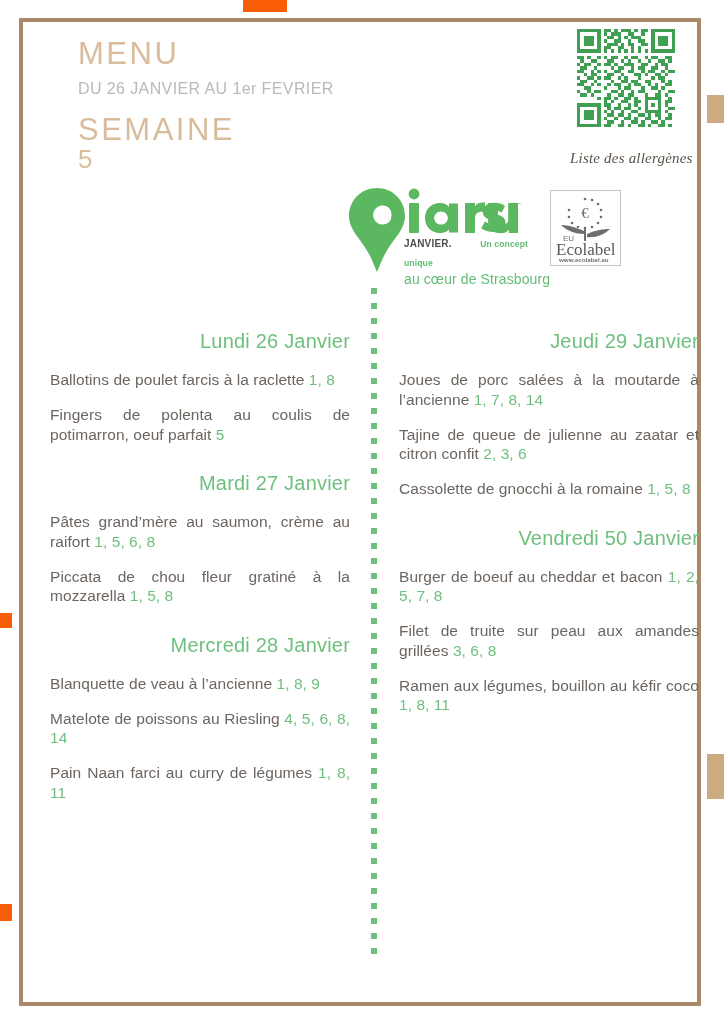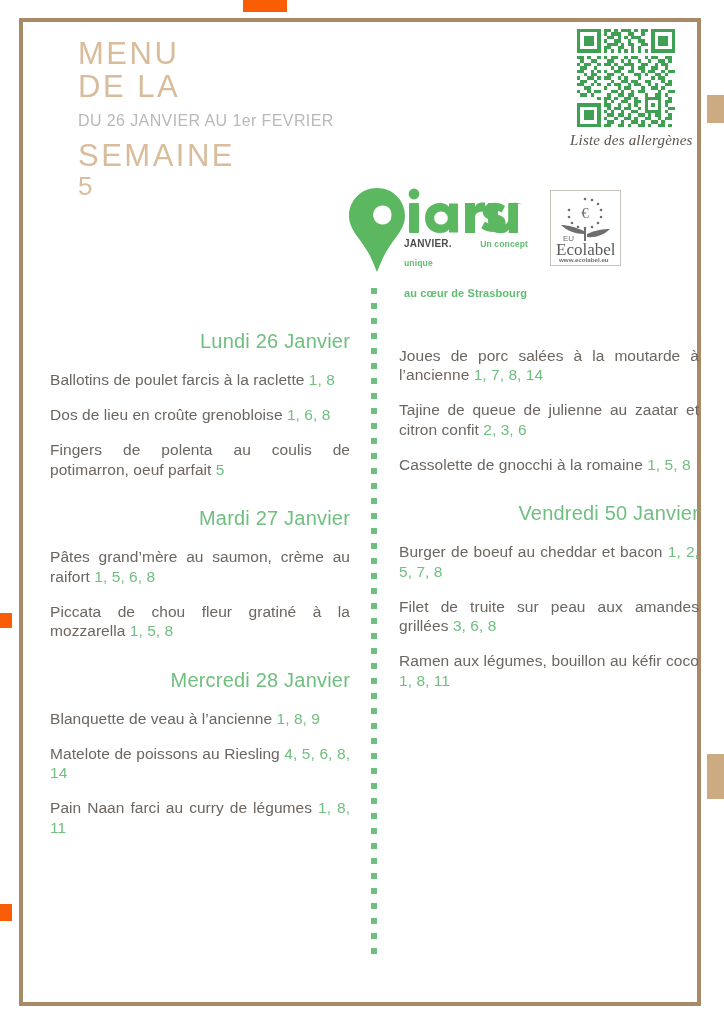--- a/index.html
+++ b/index.html
@@ -73,21 +73,21 @@
     font-weight: 300;
   }
   .header .date-range {
     margin-top: 9px;
     font-size: 16px;
     letter-spacing: 0.4px;
     color: #b9b9b9;
     font-weight: 400;
   }
   .header .semaine-line {
-    margin-top: 10px;
+    margin-top: 16px;
     font-size: 31px;
     letter-spacing: 2.5px;
     color: #d9bc9c;
     line-height: 1.05;
     font-weight: 300;
   }
   .header .semaine-number {
     font-size: 26px;
     letter-spacing: 2px;
     color: #d9bc9c;
@@ -103,21 +103,21 @@
     width: 112px;
     text-align: center;
   }
   .qr-canvas {
     width: 98px;
     height: 98px;
     margin: 0 auto;
     display: block;
   }
   .qr-caption {
-    margin-top: 5px;
+    margin-top: 23px;
     font-family: "Liberation Serif", serif;
     font-style: italic;
     font-size: 15px;
     color: #5c5348;
     white-space: nowrap;
     letter-spacing: 0.2px;
   }
 
   
   .ciarus-logo {
@@ -142,26 +142,25 @@
     letter-spacing: 0.2px;
   }
   .ciarus-tagline .concept {
     font-size: 8.6px;
     font-weight: bold;
     color: #62bd72;
     letter-spacing: 0.1px;
     margin-left: 24px;
   }
   .ciarus-tagline .coeur {
-    font-size: 11px;
-    font-weight: bold;
+    font-size: 14px;
+    font-weight: normal;
     color: #62bd72;
     letter-spacing: 0.1px;
     display: block;
-    margin-top: 16px;
   }
 
   
   .ecolabel {
     position: absolute;
     left: 550px;
     top: 190px;
     width: 71px;
     height: 76px;
     border: 1px solid #c9c4bd;
@@ -226,21 +225,20 @@
 <div class="frame-inner-line"></div>
 
 <div class="tab tab-orange tab-top"></div>
 <div class="tab tab-orange tab-left-one"></div>
 <div class="tab tab-orange tab-left-two"></div>
 <div class="tab tab-tan tab-right-one"></div>
 <div class="tab tab-tan tab-right-two"></div>
 
 <div class="header">
   <div class="menu-line">MENU</div>
-  <div class="menu-line">DE LA</div>
   <div class="date-range">DU 26 JANVIER AU 1er FEVRIER</div>
   <div class="semaine-line">SEMAINE</div>
   <div class="semaine-number">5</div>
 </div>
 
 <div class="qr-block">
   <svg class="qr-canvas" viewBox="0 0 29 29" shape-rendering="crispEdges">
     <rect width="29" height="29" fill="#ffffff"></rect>
     <g fill="#3f9f53">
 
@@ -567,40 +565,40 @@
     <div class="dot"></div>
     <div class="dot"></div>
     <div class="dot"></div>
     <div class="dot"></div>
   </div>
 
 <div class="col col-left" id="col-left">
     <div class="day-block">
       <div class="day-title">Lundi 26 Janvier</div>
       <p class="dish"><span>Ballotins de poulet farcis à la raclette </span><span class="allergens">1, 8</span></p>
-      <p class="dish"><span>Dos de lieu en croûte grenobloise </span><span class="allergens">1, 6, 8</span></p>
       <p class="dish"><span>Fingers de polenta au coulis de potimarron, oeuf parfait </span><span class="allergens">5</span></p>
     </div>
     <div style="height: 24px;"></div>
     <div class="day-block">
       <div class="day-title">Mardi 27 Janvier</div>
       <p class="dish"><span>Pâtes grand’mère au saumon, crème au raifort </span><span class="allergens">1, 5, 6, 8</span></p>
       <p class="dish"><span>Piccata de chou fleur gratiné à la mozzarella </span><span class="allergens">1, 5, 8</span></p>
     </div>
     <div style="height: 24px;"></div>
     <div class="day-block">
       <div class="day-title">Mercredi 28 Janvier</div>
       <p class="dish"><span>Blanquette de veau à l’ancienne </span><span class="allergens">1, 8, 9</span></p>
       <p class="dish"><span>Matelote de poissons au Riesling </span><span class="allergens">4, 5, 6, 8, 14</span></p>
       <p class="dish"><span>Pain Naan farci au curry de légumes </span><span class="allergens">1, 8, 11</span></p>
     </div>
     <div style="height: 0px;"></div>
   </div>
 <div class="col col-right" id="col-right">
     <div class="day-block">
+      <div class="day-title">Jeudi 29 Janvier</div>
       <p class="dish"><span>Joues de porc salées à la moutarde à l’ancienne </span><span class="allergens">1, 7, 8, 14</span></p>
       <p class="dish"><span>Tajine de queue de julienne au zaatar et citron confit </span><span class="allergens">2, 3, 6</span></p>
       <p class="dish"><span>Cassolette de gnocchi à la romaine </span><span class="allergens">1, 5, 8</span></p>
     </div>
     <div style="height: 24px;"></div>
     <div class="day-block">
       <div class="day-title">Vendredi 50 Janvier</div>
       <p class="dish"><span>Burger de boeuf au cheddar et bacon </span><span class="allergens">1, 2, 5, 7, 8</span></p>
       <p class="dish"><span>Filet de truite sur peau aux amandes grillées </span><span class="allergens">3, 6, 8</span></p>
       <p class="dish"><span>Ramen aux légumes, bouillon au kéfir coco </span><span class="allergens">1, 8, 11</span></p>

